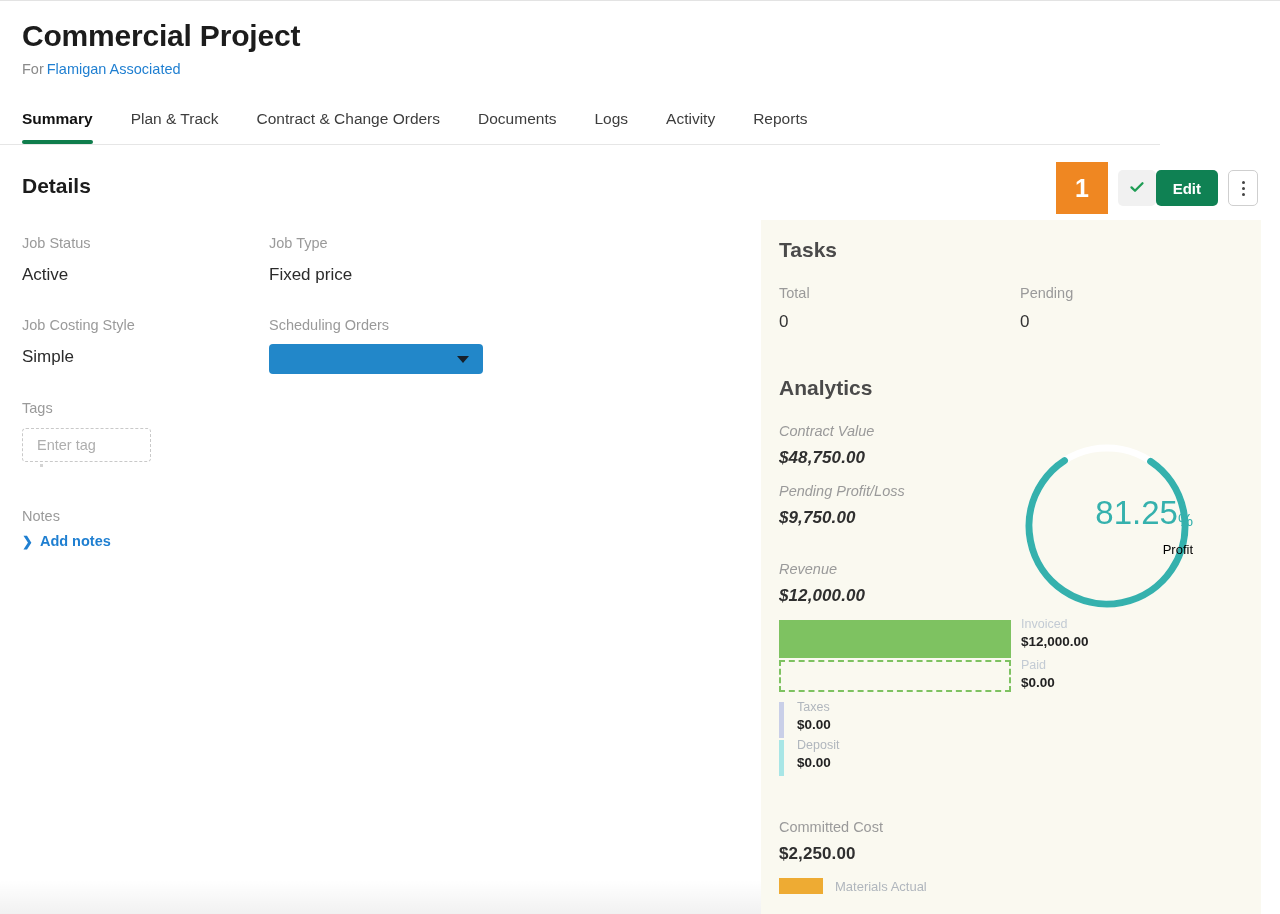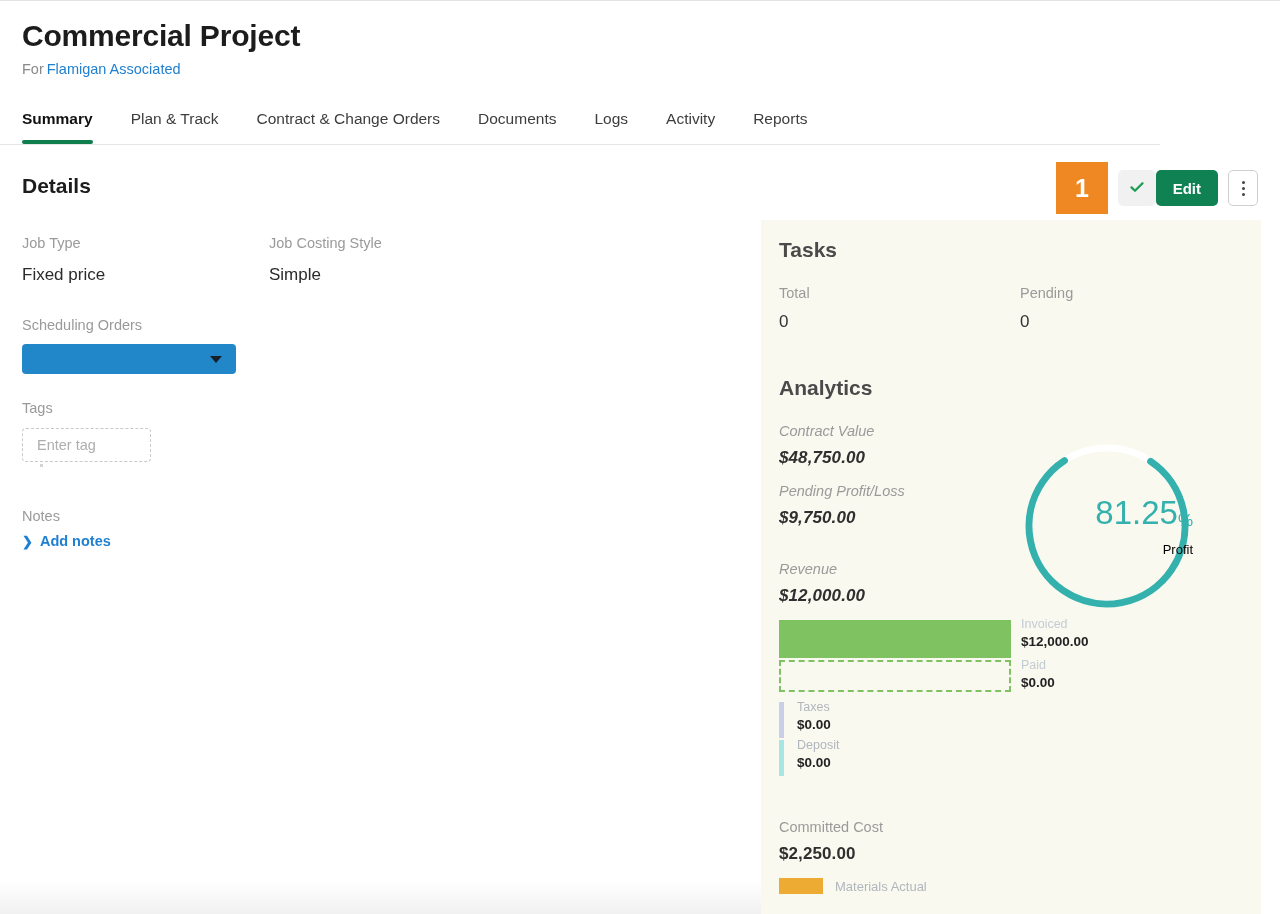--- a/index.html
+++ b/index.html
@@ -227,20 +227,24 @@
   <button class="btn-kebab">
     <span class="kebab-dot"></span>
     <span class="kebab-dot"></span>
     <span class="kebab-dot"></span>
   </button>
 </div>
 
 <div class="details-body">
   <div class="field-grid">
     <div>
+      <div class="field-label">Job Status</div>
+      <div class="field-value">Active</div>
+    </div>
+    <div>
       <div class="field-label">Job Type</div>
       <div class="field-value">Fixed price</div>
     </div>
     <div>
       <div class="field-label">Job Costing Style</div>
       <div class="field-value">Simple</div>
     </div>
     <div>
       <div class="field-label">Scheduling Orders</div>
       <div class="color-swatch">

